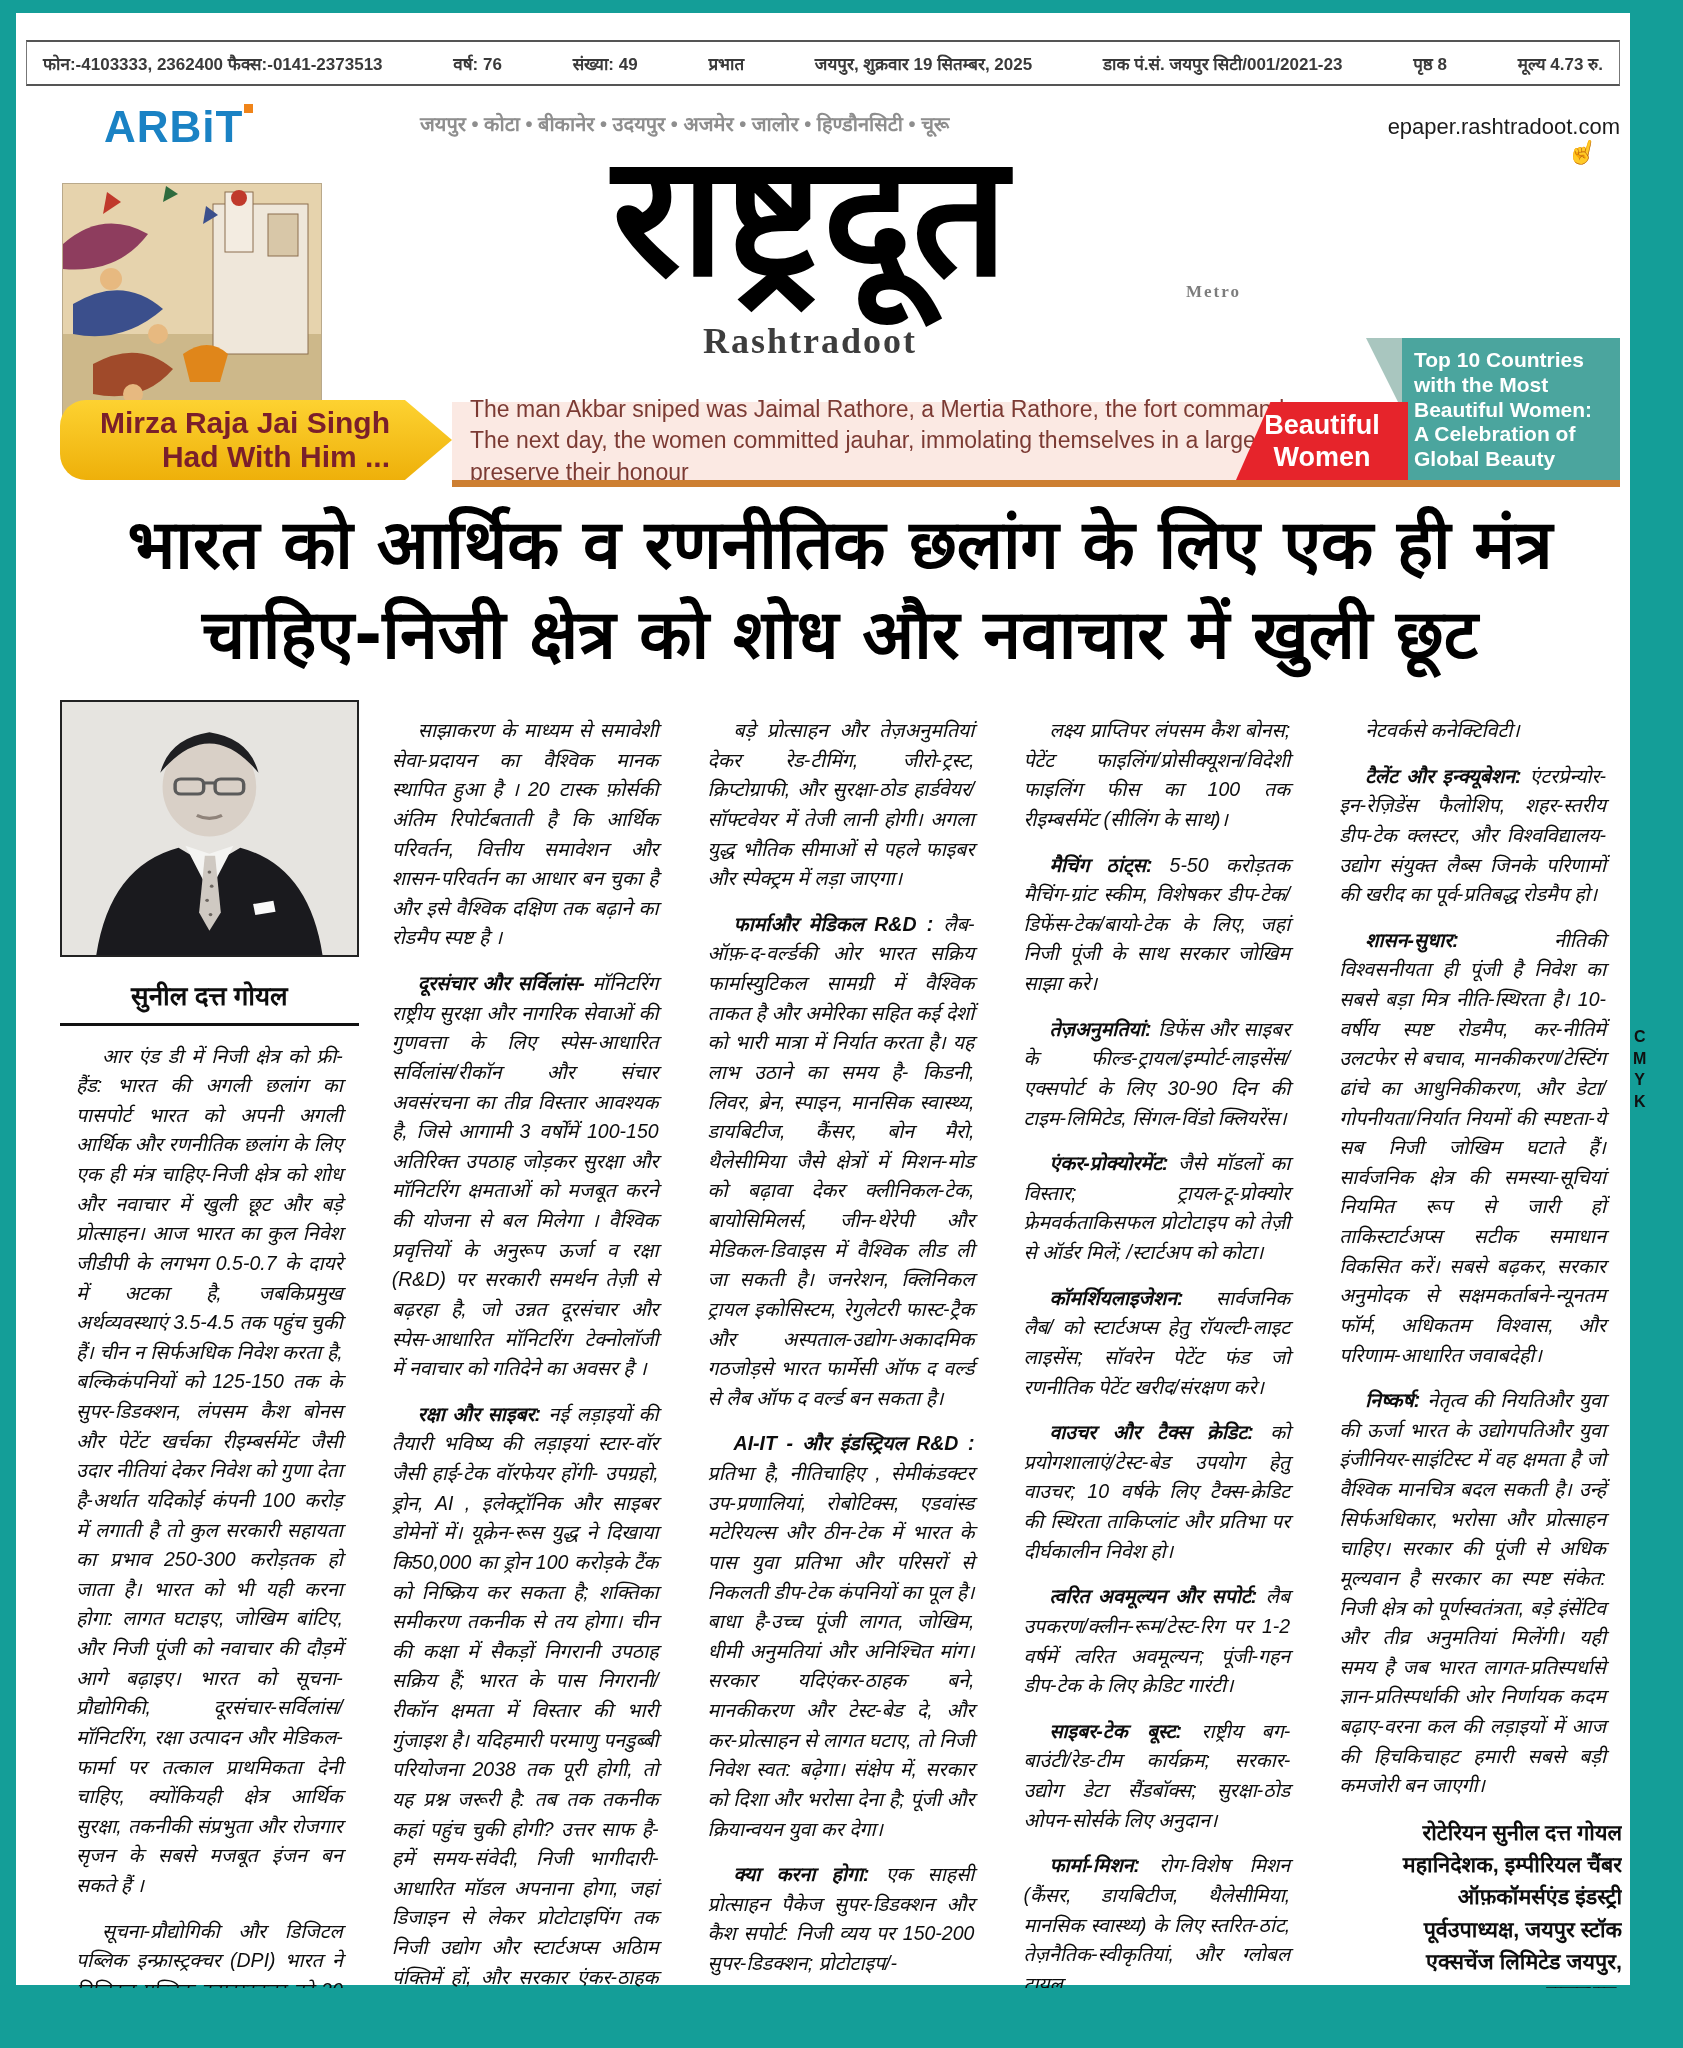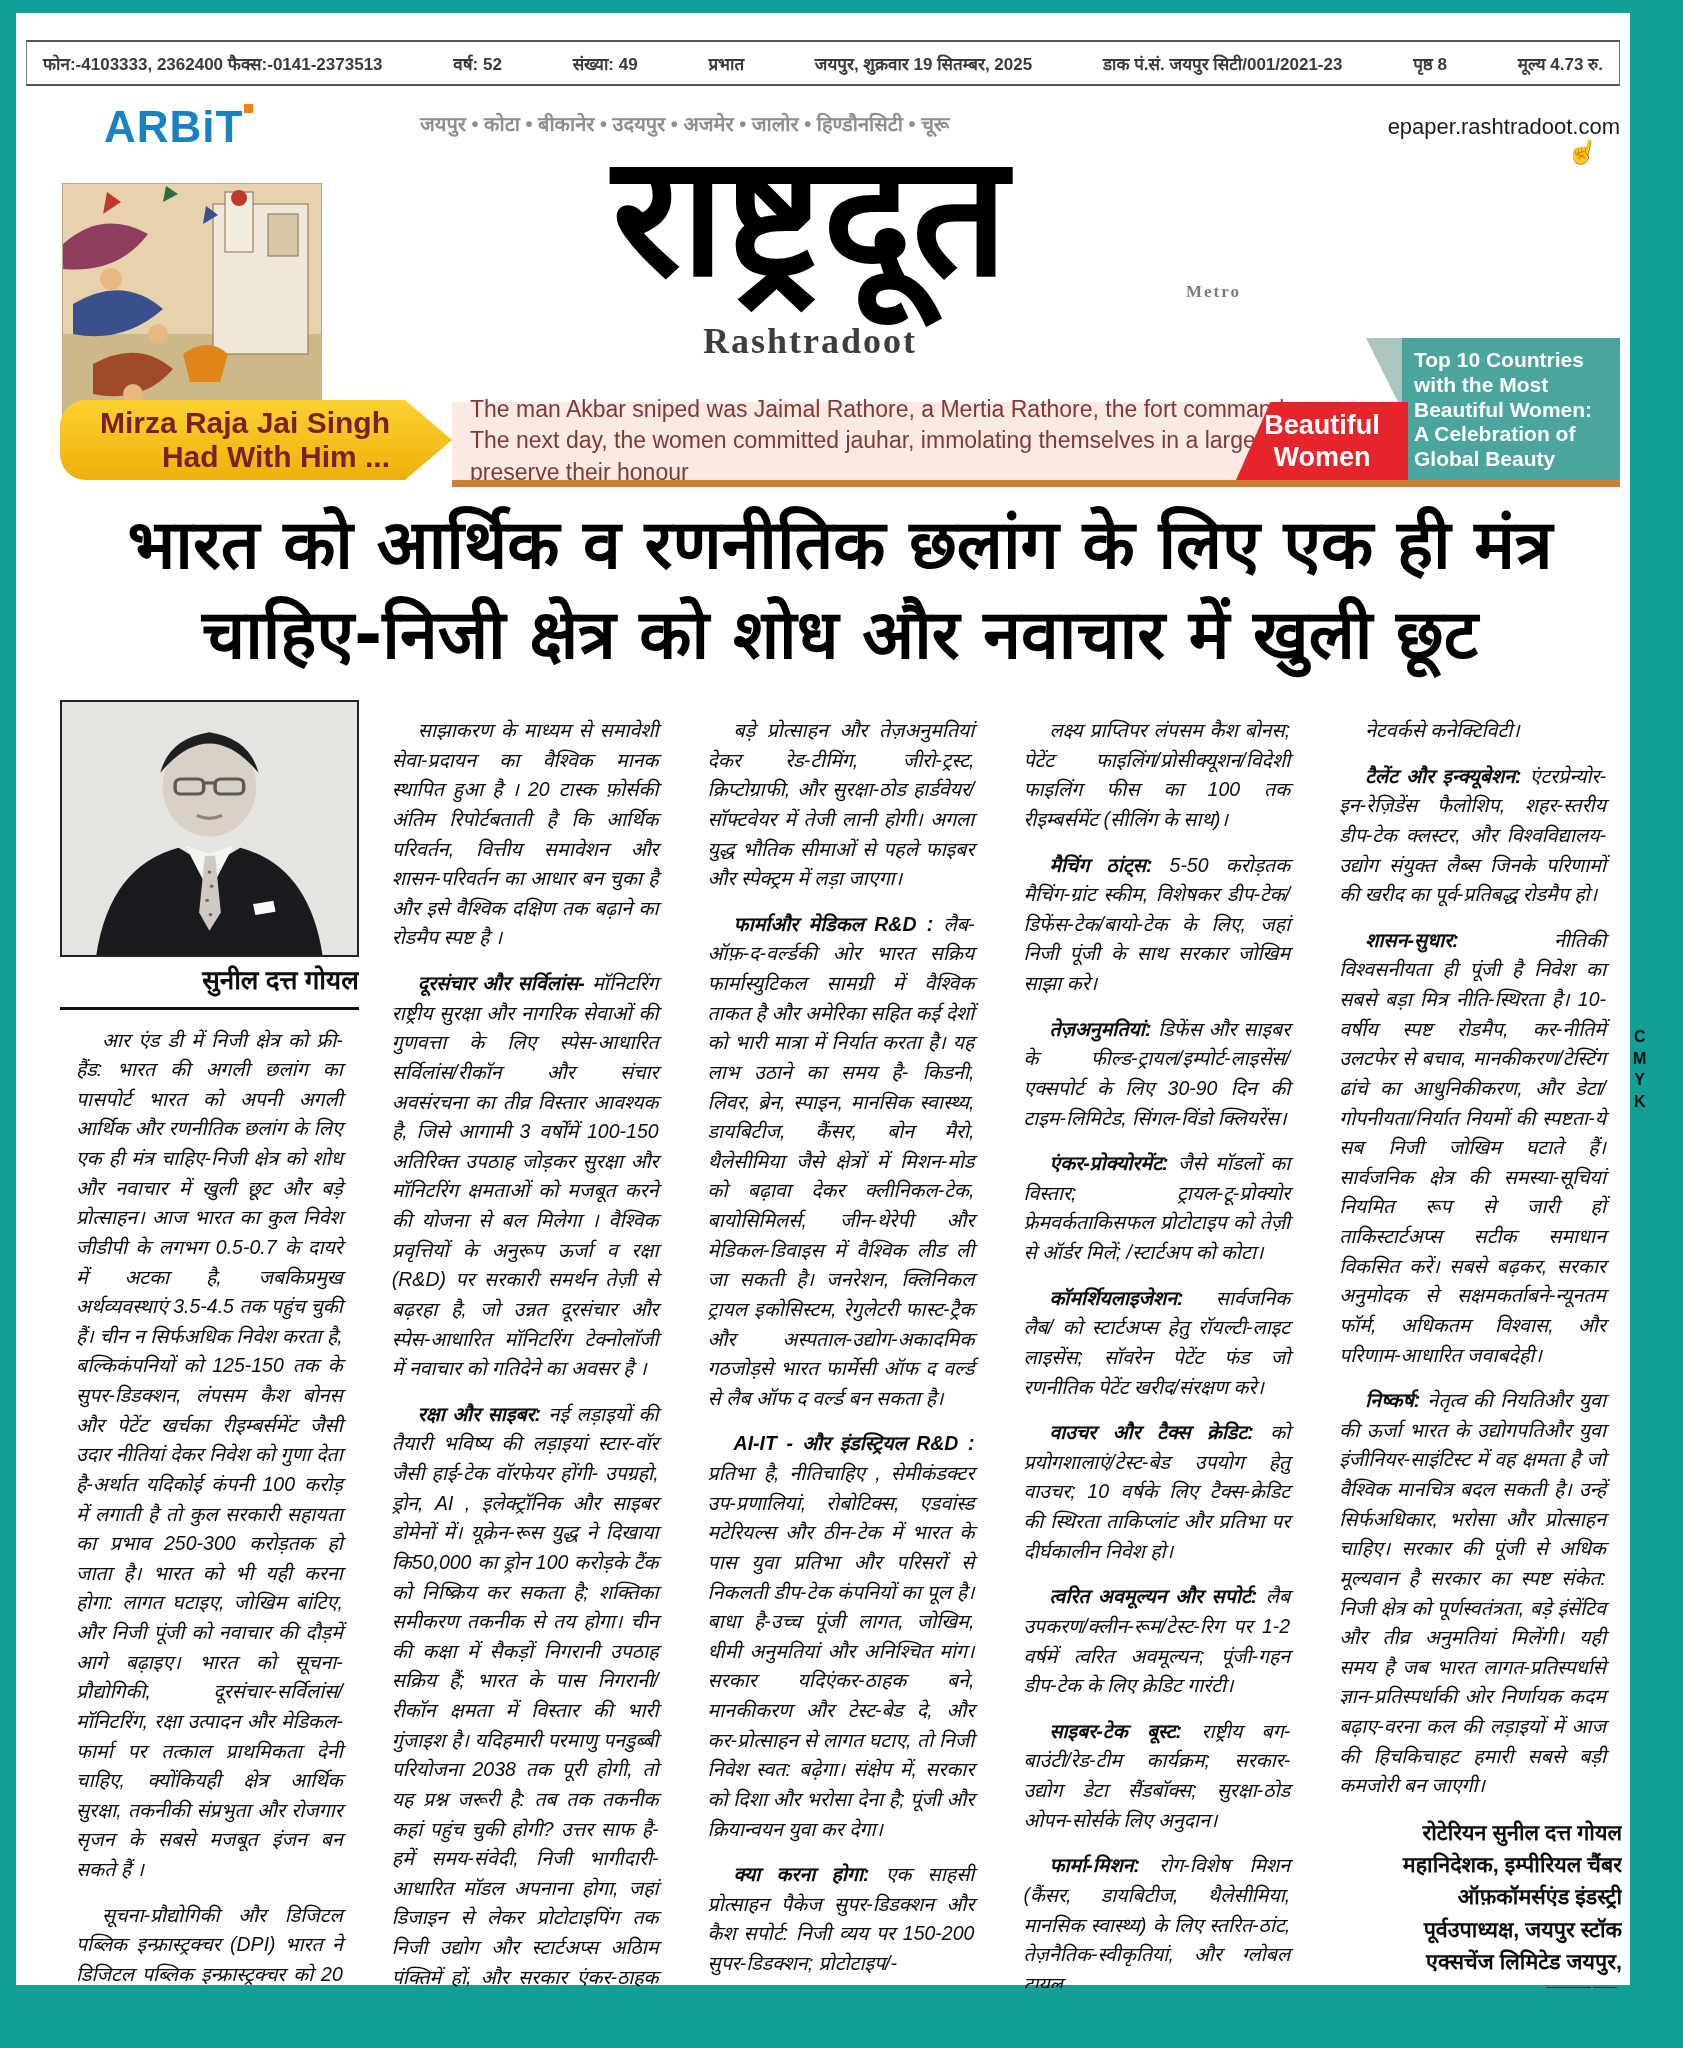--- a/index.html
+++ b/index.html
@@ -55,40 +55,40 @@
   .headline{position:absolute;left:70px;top:500px;width:1540px;text-align:center;color:#000;
             font-weight:900;font-size:68px;line-height:1.32;font-family:"DejaVu Sans", sans-serif;}
 
   
   .body-grid{position:absolute;left:60px;top:700px;width:1562px;height:1288px;display:flex;gap:17px;}
   .col{flex:1;overflow:hidden;font-size:19.5px;line-height:1.52;text-align:justify;color:#0d0d0d;}
   .para{margin:16px;text-indent:26px;font-style:italic;}
   .para .lead{font-weight:800;}
   .photo{border:2px solid #222;height:253px;overflow:hidden;background:#e9e9e7;}
   .photo svg{display:block;width:100%;height:100%;}
-  .author{text-align:right;font-weight:800;font-size:26px;padding:4px 0 6px;text-indent:0;}
+  .author{text-align:center;font-weight:800;font-size:26px;padding:20px 0 6px;text-indent:0;}
   .author-rule{border-bottom:3px solid #111;margin-bottom:10px;}
   .signature{text-align:right;font-weight:800;font-size:21.5px;line-height:1.5;margin-top:6px;}
   .signature .list-line{text-indent:0;}
 
   
   .cmyk{position:absolute;left:1633px;top:1026px;font-size:16px;font-weight:700;color:#101010;
         line-height:1.35;text-align:center;}
   .footer-email{position:absolute;left:0;top:1995px;width:100%;text-align:center;color:#ffffff;
         font-size:36px;font-weight:700;letter-spacing:1px;}
 </style>
 </head>
 <body>
 
 <div class="page">
   <div class="sheet"></div>
 
   <div class="topbar">
     <span>फोन:-4103333, 2362400 फैक्स:-0141-2373513</span>
-    <span>वर्ष: 52</span>
+    <span>वर्ष: 76</span>
     <span>संख्या: 49</span>
     <span>प्रभात</span>
     <span>जयपुर, शुक्रवार 19 सितम्बर, 2025</span>
     <span>डाक पं.सं. जयपुर सिटी/001/2021-23</span>
     <span>पृष्ठ 8</span>
     <span>मूल्य 4.73 रु.</span>
   </div>
 
   <div class="arbit"><span>ARBiT</span><i></i></div>
 

